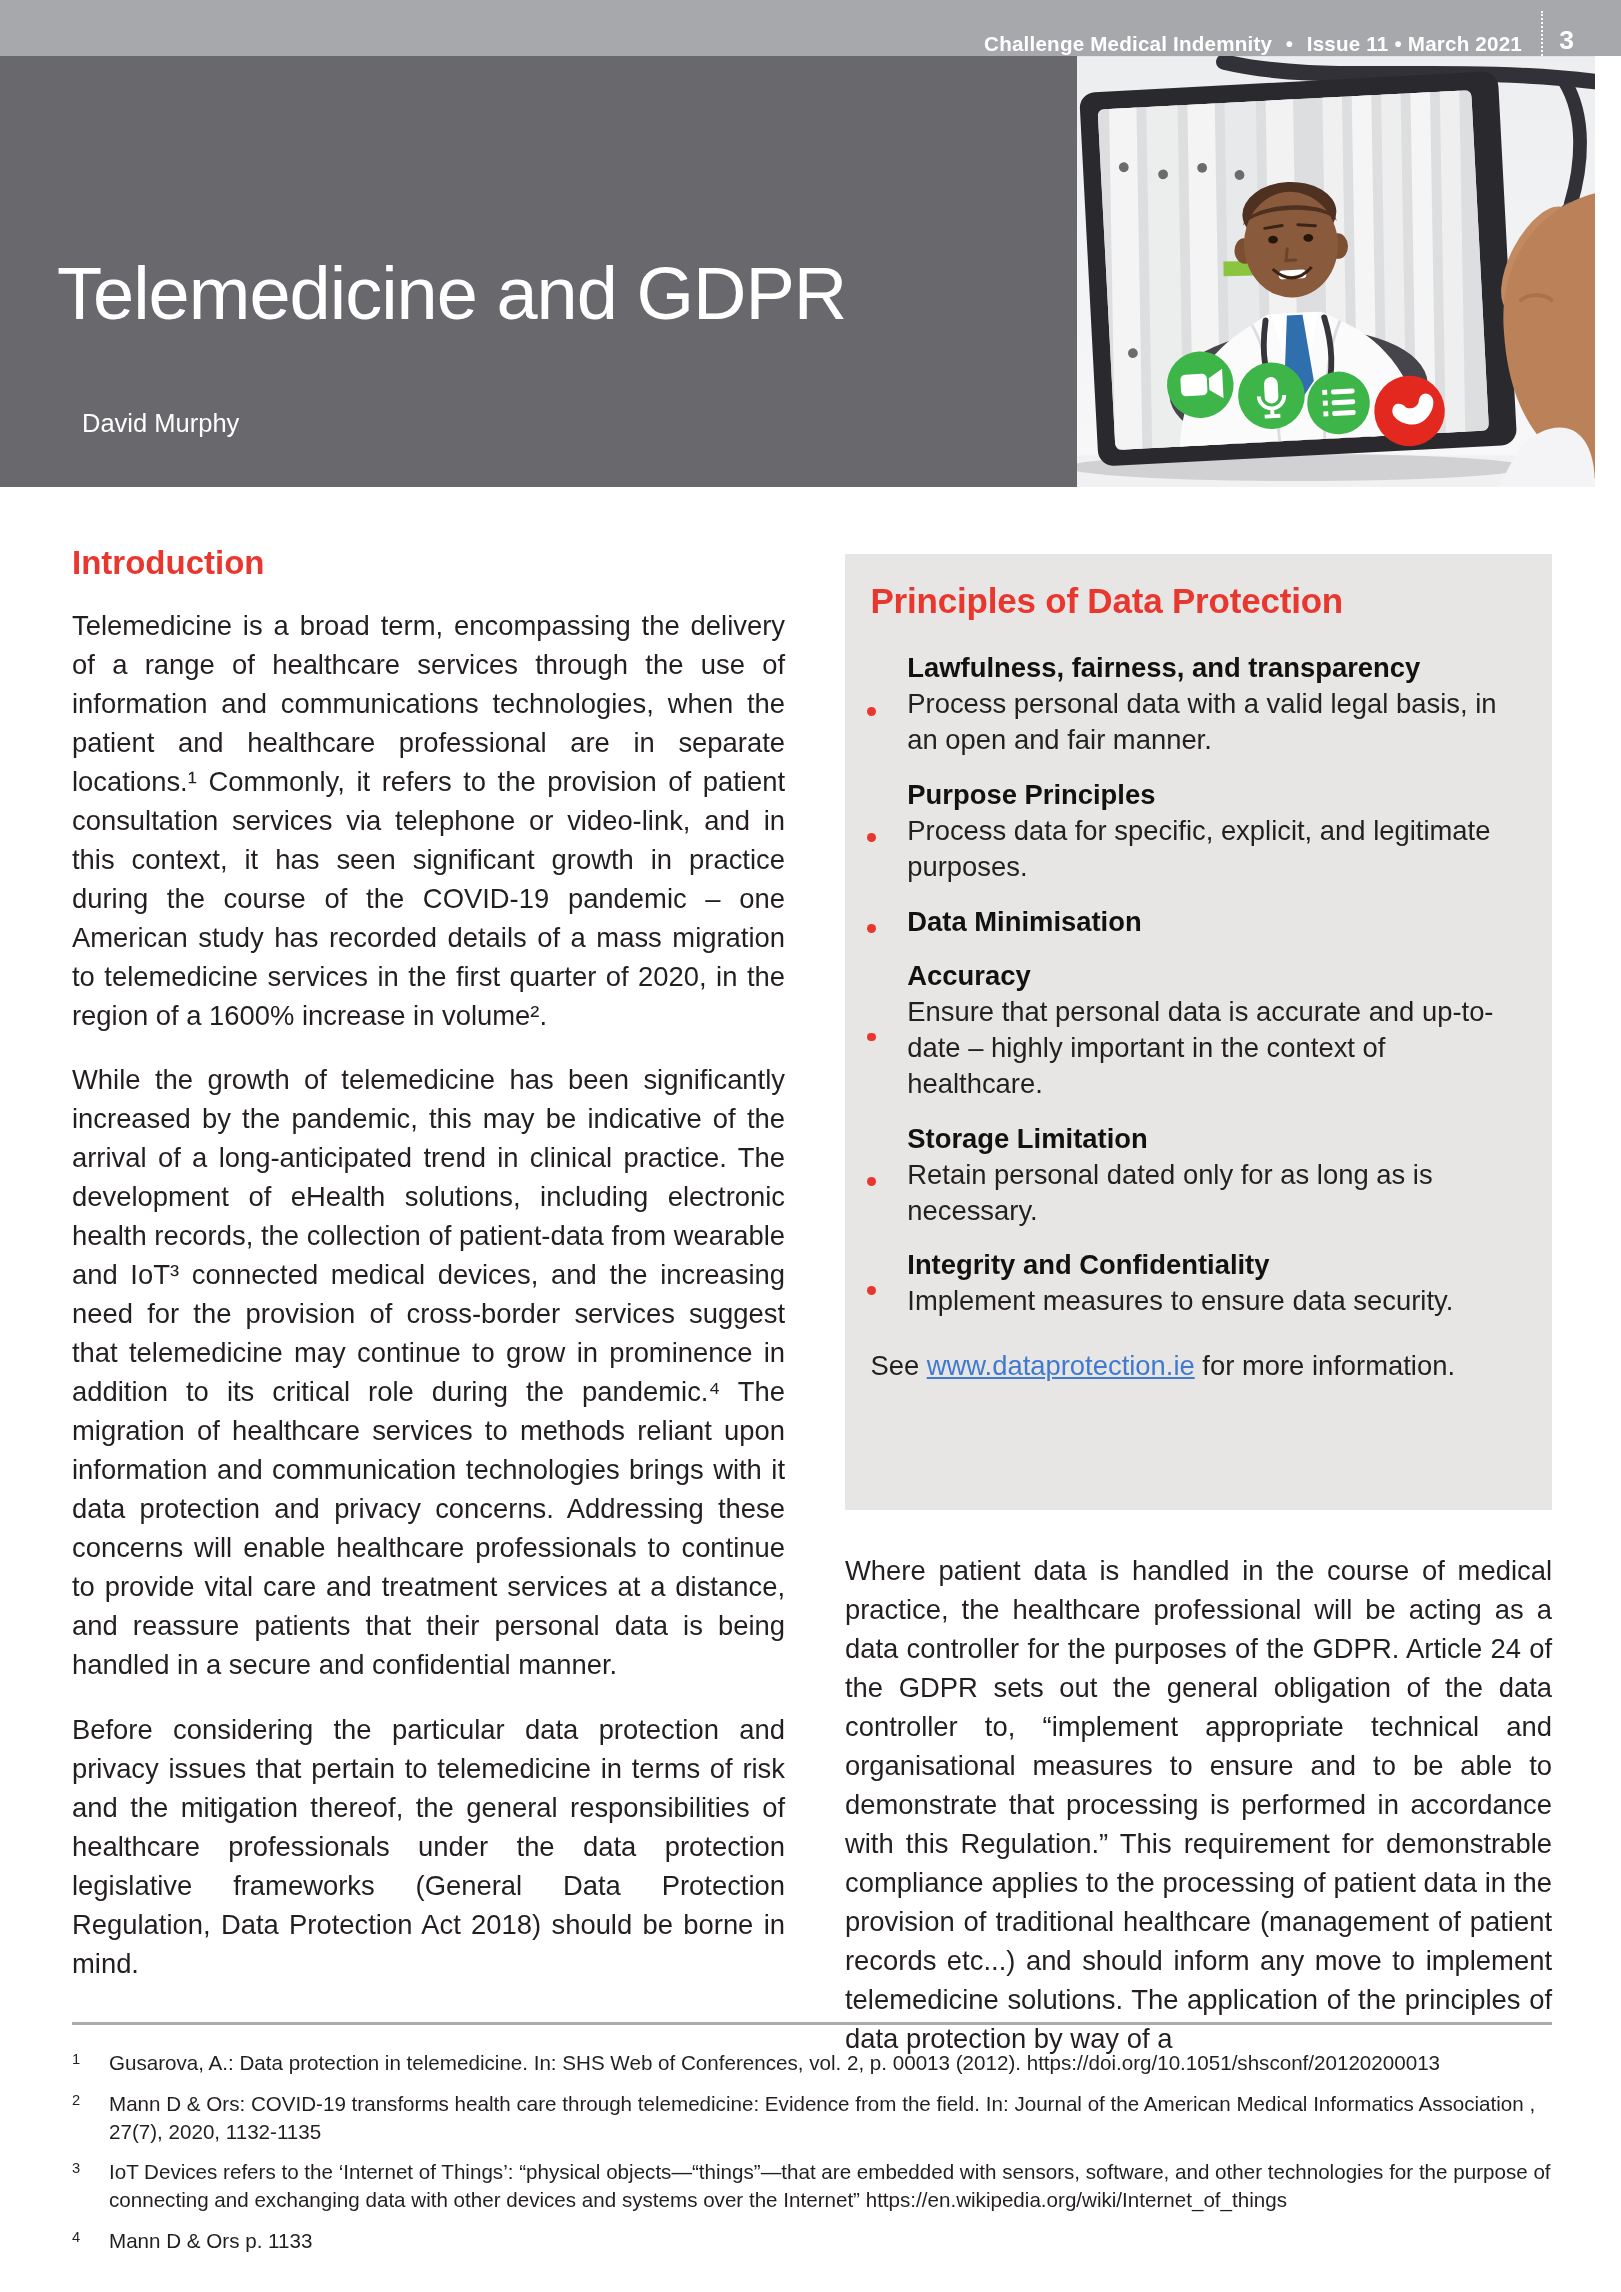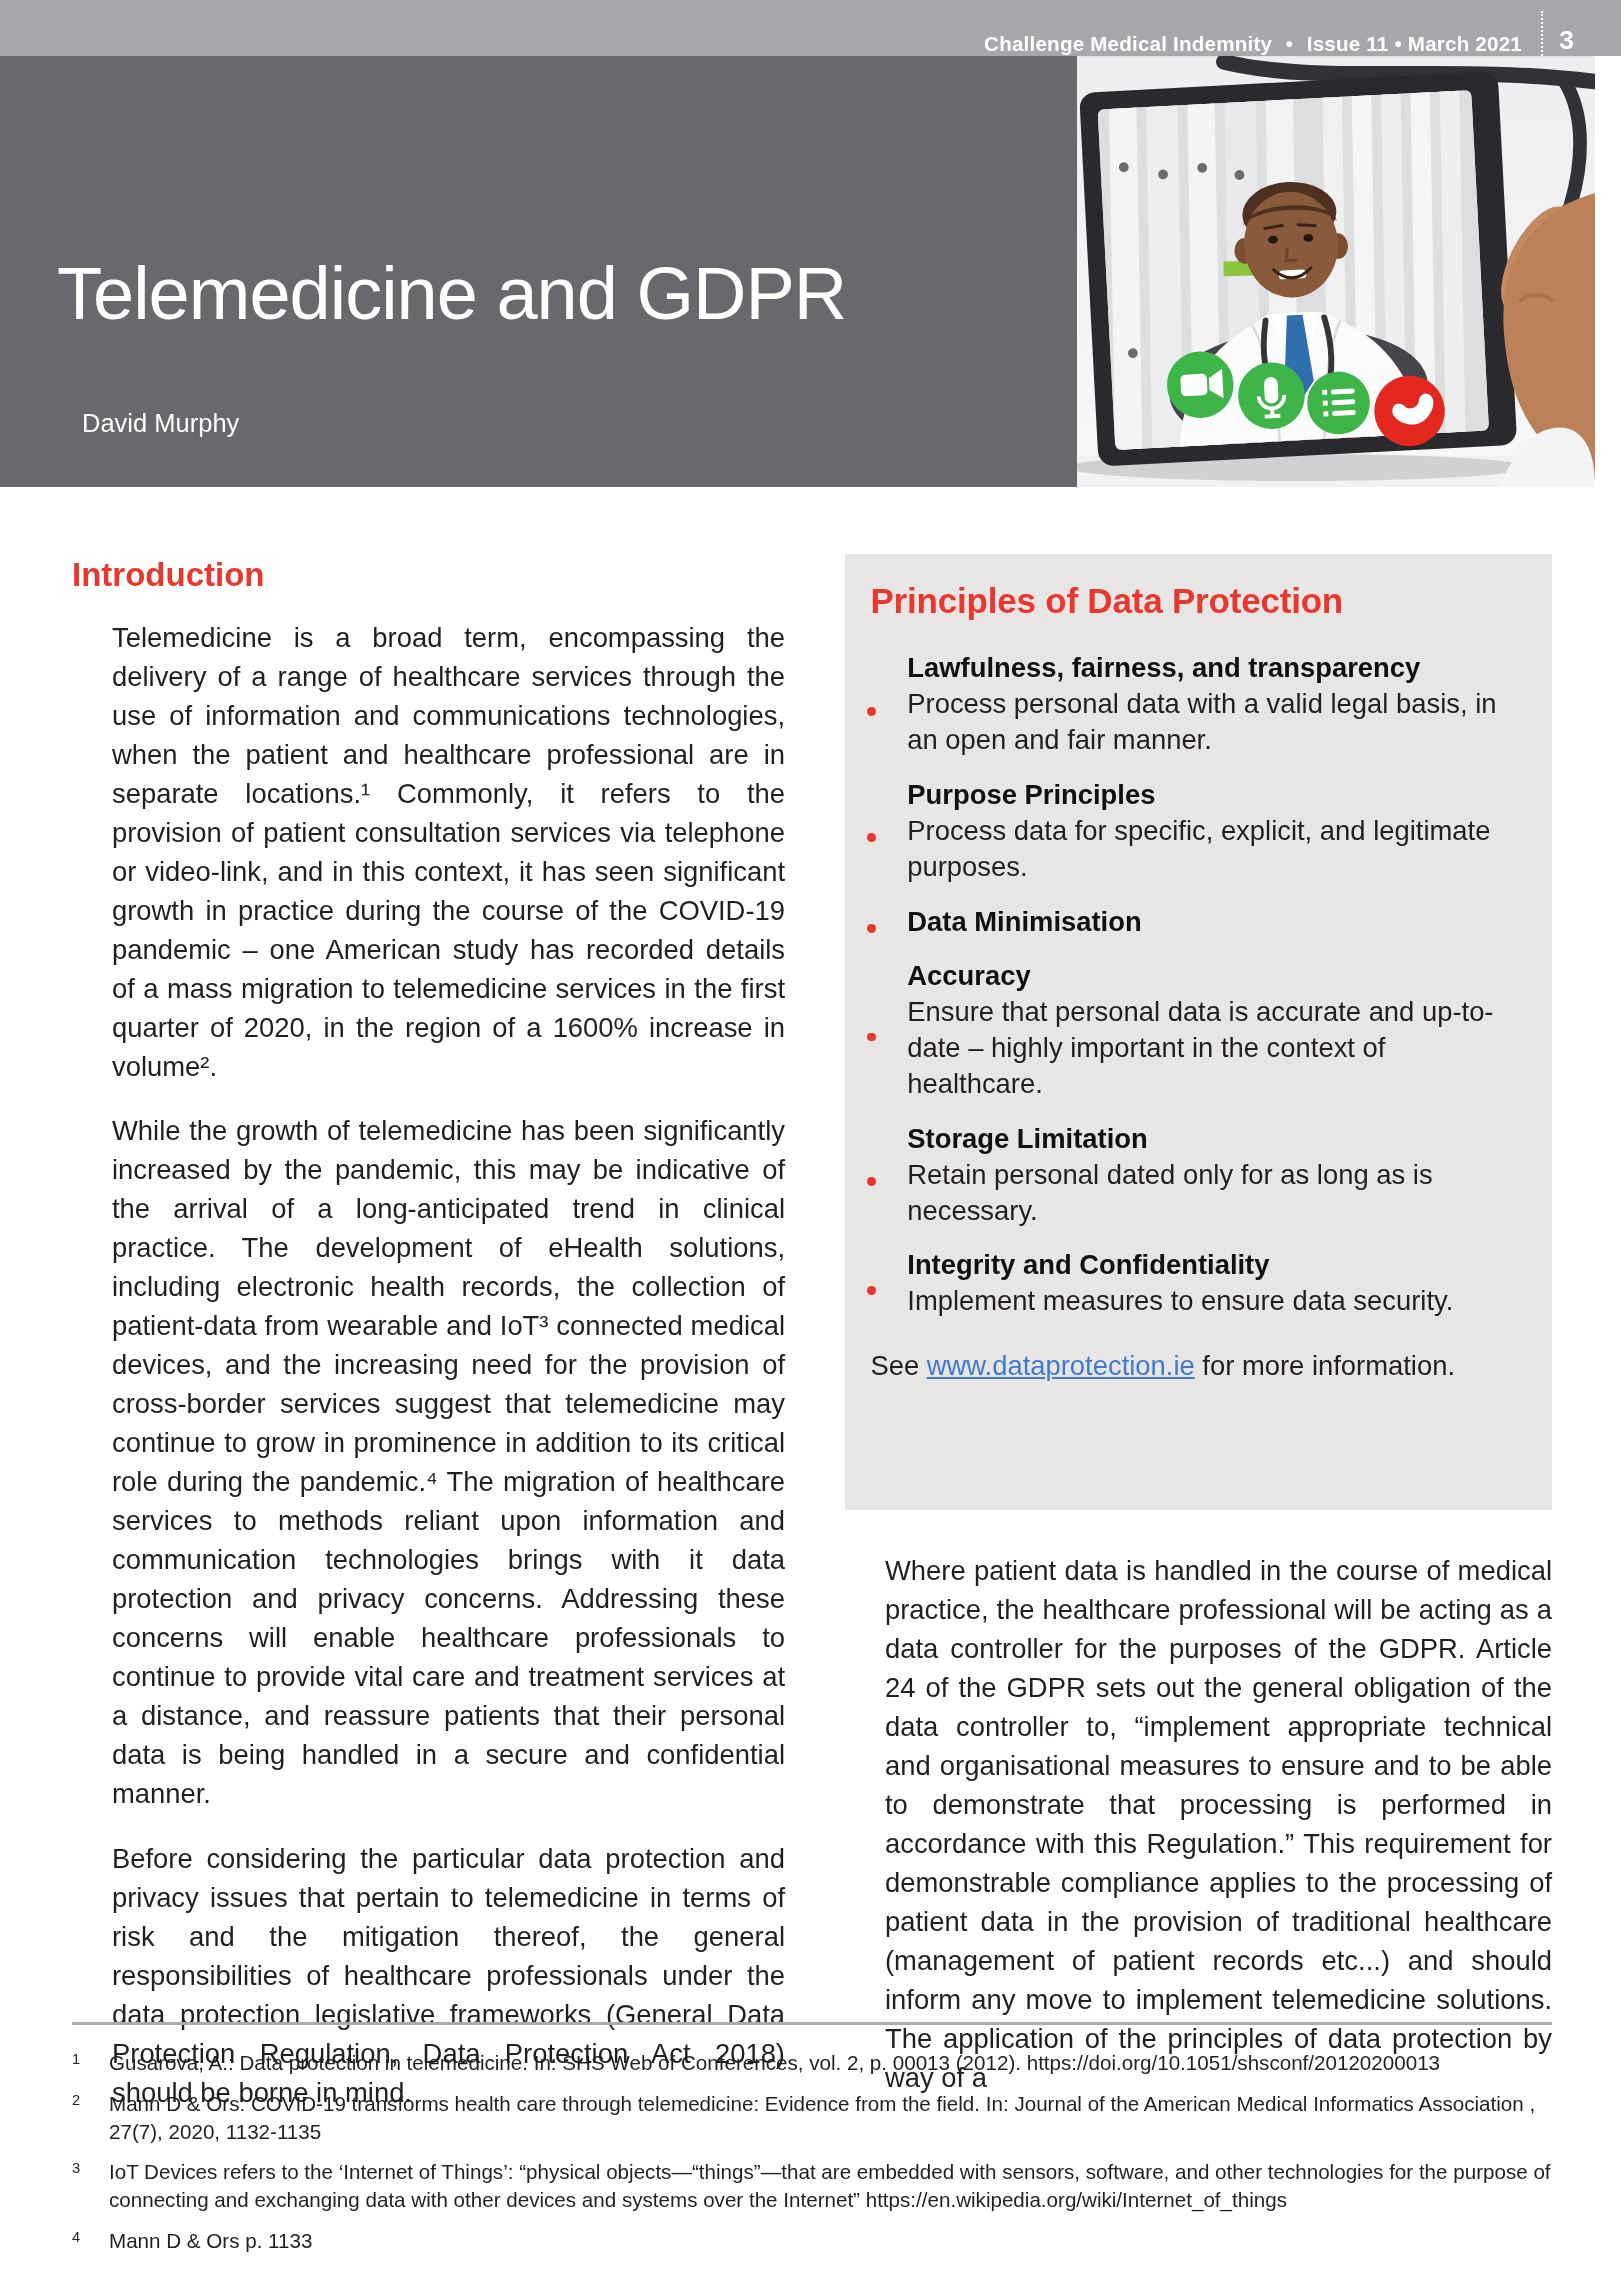--- a/index.html
+++ b/index.html
@@ -29,23 +29,23 @@
   .topbar .pagenum{font-size:26.5px;font-weight:bold;}
   
   .hero{position:absolute;left:0;top:56px;width:1595px;height:431px;background:var(--header-gray);}
   .hero h1{
     position:absolute;left:57px;top:201px;color:#fff;font-size:74px;font-weight:400;
     letter-spacing:-1px;line-height:1;white-space:nowrap;
   }
   .hero .author{position:absolute;left:82px;top:353px;color:#fff;font-size:25.5px;font-weight:400;}
   .photo{position:absolute;right:0;top:0;width:518px;height:431px;}
   
-  .col-left{position:absolute;left:72px;top:556px;width:713px;}
+  .col-left{position:absolute;left:72px;top:544px;width:713px;}
   .col-left h2{color:var(--accent-red);font-size:33px;font-weight:bold;margin-bottom:23.5px;}
-  .body-par{font-size:27.4px;line-height:39px;text-align:justify;margin-bottom:25.5px;color:var(--text-black);margin-left:40px;}
+  .body-par{font-size:27.4px;line-height:39px;text-align:justify;margin-bottom:25.5px;color:var(--text-black);}
   .col-right{position:absolute;left:845px;top:554px;width:707px;}
   
   .pbox{background:var(--box-gray);min-height:956px;padding:27.4px 37px 39px 17.6px;}
   .pbox h3{color:var(--accent-red);font-size:35px;font-weight:bold;margin:0 0 29px 7.8px;letter-spacing:-0.2px;}
   .pitem{display:flex;margin-bottom:18.6px;align-items:center;}
   .pbullet{flex:none;width:8.8px;height:8.8px;border-radius:50%;background:var(--accent-red);margin:13.7px 0 0 4.9px;}
   .pbody{margin-left:31px;}
   .plabel{font-size:27.4px;line-height:36px;font-weight:bold;color:#111;}
   .pdesc{font-size:27.4px;line-height:36px;color:var(--text-black);}
   .psee{font-size:27.4px;line-height:36px;margin:29px 0 0 7.8px;color:var(--text-black);}

